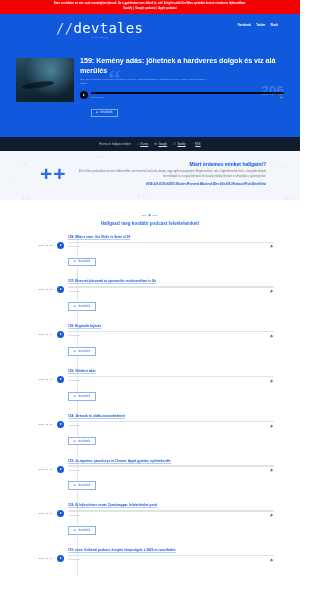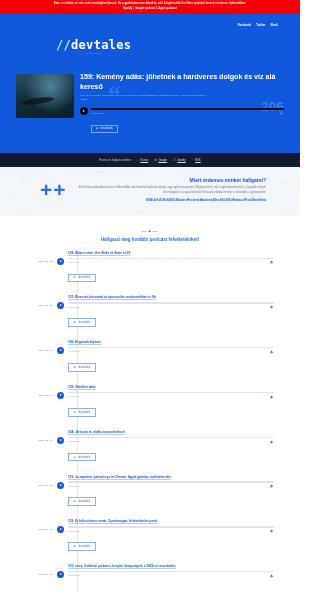--- a/index.html
+++ b/index.html
@@ -23,24 +23,23 @@
 
   
   .header {
     background:#1059dd;
     padding:6px 18px 0;
     display:flex; align-items:flex-start;
     justify-content:space-between;
   }
   .logo-wrap { margin-left:38px; }
   .logo {
-    color:#fff; font-size:12px; font-weight:700;
+    color:#fff; font-size:14px; font-weight:400;
     letter-spacing:.3px;
     font-family:"DejaVu Sans Mono", monospace;
-    margin-top:18px;
   }
   .logo-slashes { color:#cddcfa; }
   .logo-sub {
     color:#7ea4ee; font-size:2.4px;
     text-align:center; margin-top:.5px;
     letter-spacing:.3px;
   }
   .top-nav { display:flex; gap:5px; padding-top:3px; margin-right:4px;}
   .top-nav a {
     color:#fff; font-size:2.9px; text-decoration:none;
@@ -222,21 +221,21 @@
     <a href="#">Slack</a>
   </div>
 </div>
 
 <div class="hero">
   <div class="hero-quote">“</div>
   <div class="hero-num">206</div>
   <div class="hero-inner">
     <div class="hero-art"></div>
     <div class="hero-text">
-      <div class="hero-title">159: Kemény adás: jöhetnek a hardveres dolgok és víz alá kereső</div>
+      <div class="hero-title">159: Kemény adás: jöhetnek a hardveres dolgok és víz alá merülés</div>
       <div class="hero-desc">159: 3D-nyomtatott elektronikai szenzorok áram-ja, azt középtartásról a hardware license. Kemény szemszögéből adtam.</div>
       <div class="player">
         <div class="play-btn"></div>
         <div class="player-body">
           <div class="bar-track"></div>
           <div class="player-meta">
             <span class="time">00:00/00:00</span>
             <span class="vol">🔊</span>
           </div>
           <button class="detail-btn">

